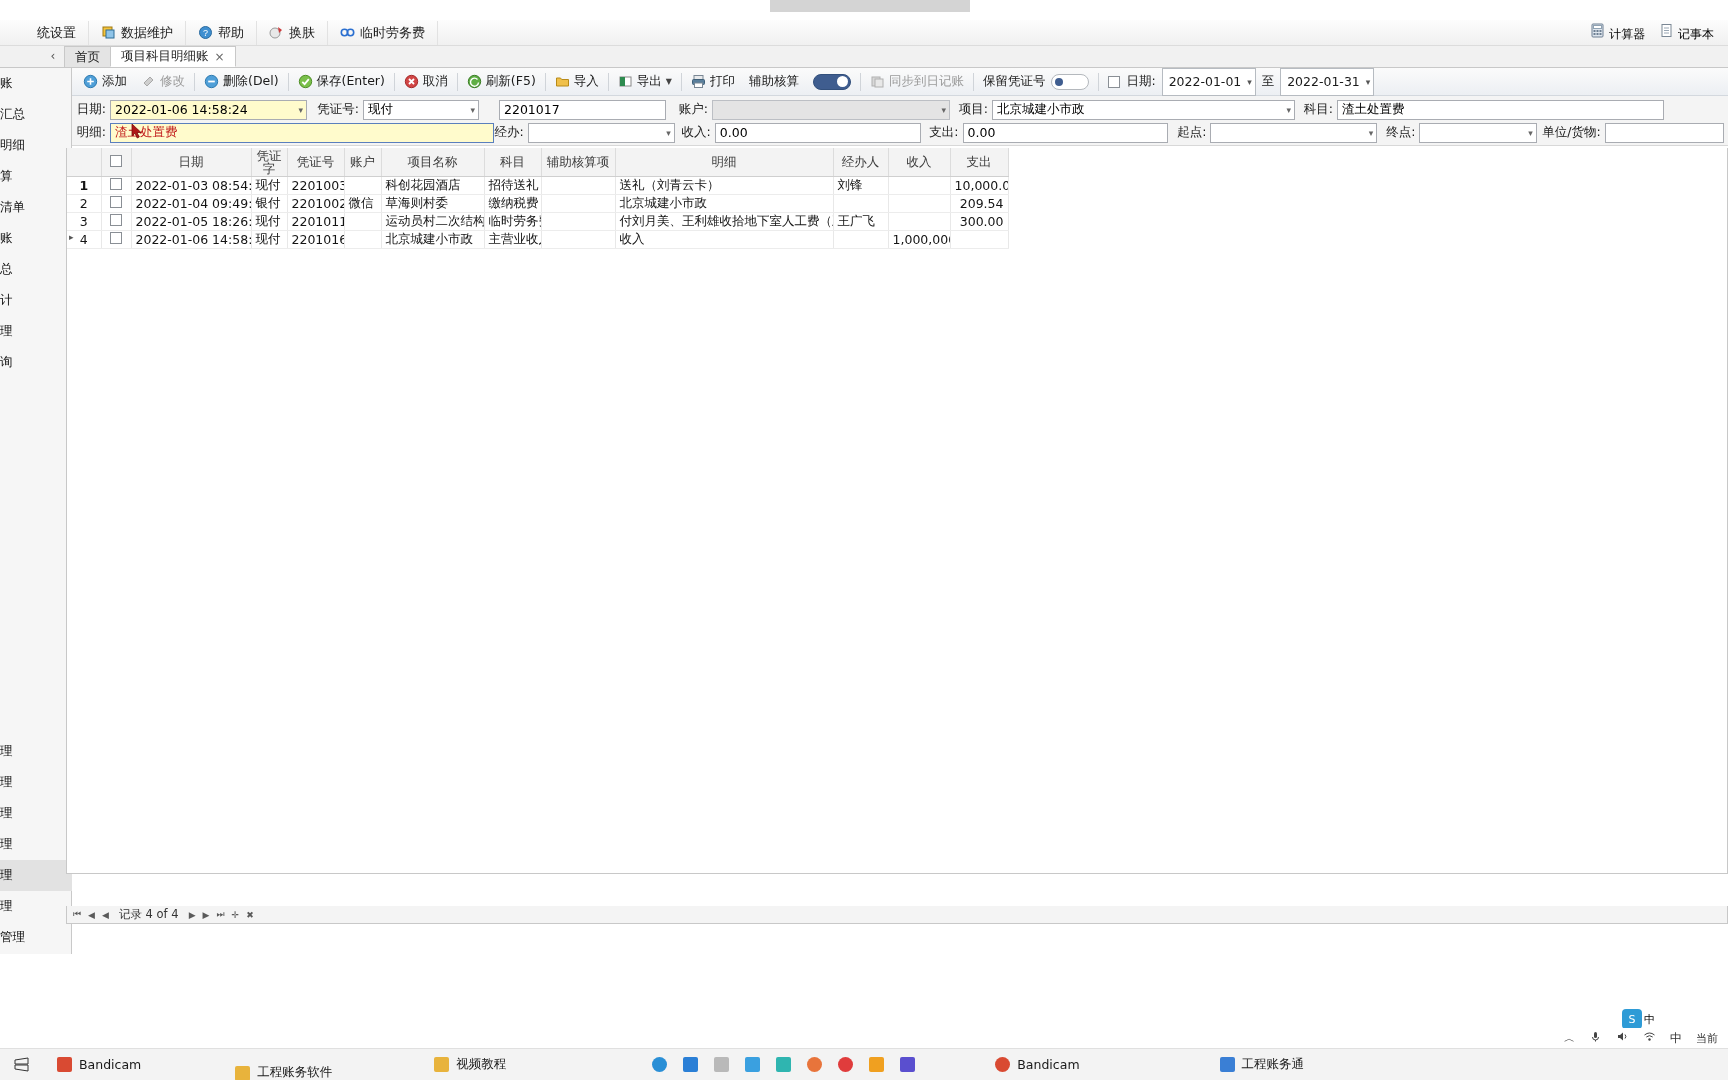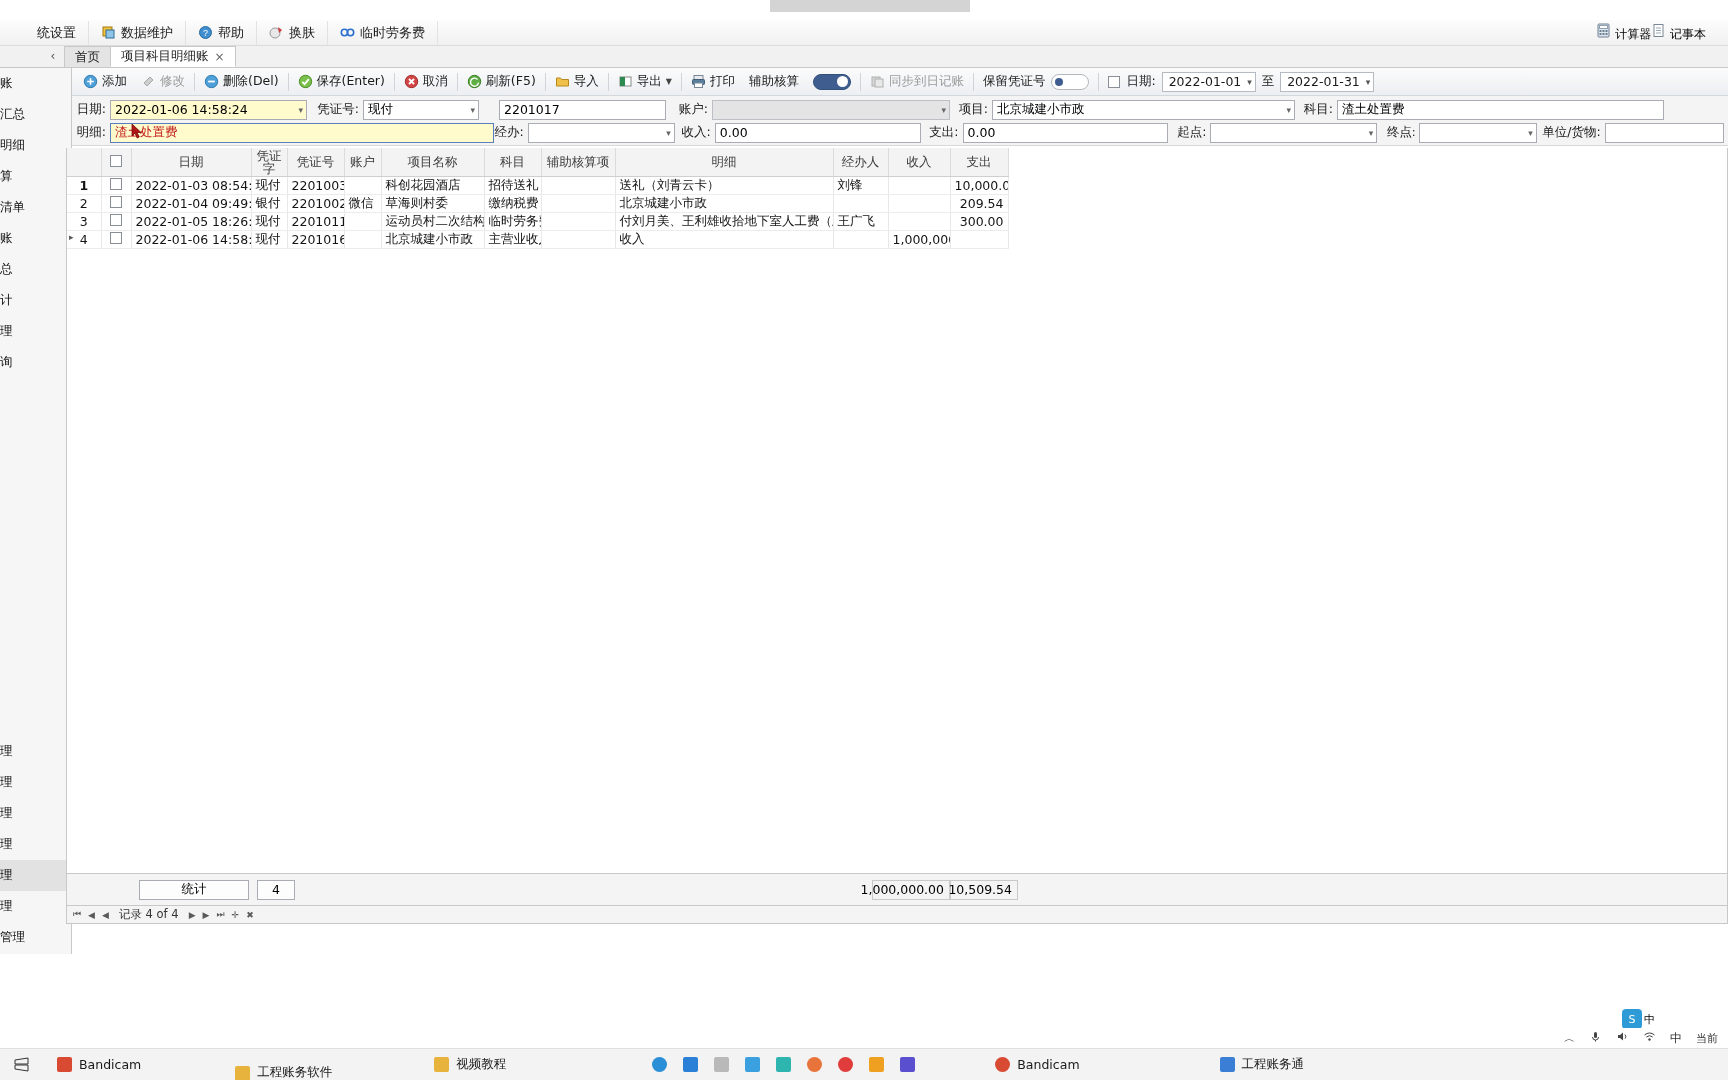--- a/index.html
+++ b/index.html
@@ -24,21 +24,21 @@
   }
   .topmenu .mi {
     display:flex; align-items:center; gap:5px;
     padding:2px 12px; height:24px; font-size:13px; color:#1a1a1a;
     border-right:1px solid #e2e2e2; cursor:default; white-space:nowrap;
   }
   .topmenu .mi:first-child { padding-left:0; }
   .ico { display:inline-block; width:15px; height:15px; flex:none; position:relative; }
   .ico svg { display:block; }
 
-  .topright { position:absolute; right:16px; top:20px; height:26px; display:flex; align-items:center; padding-right:6px; }
+  .topright { position:absolute; right:8px; top:20px; height:26px; display:flex; align-items:center; gap:14px; padding-right:6px; }
   .topright .mi { border:none; }
 
   
   .tabstrip {
     position:absolute; left:0; top:46px; width:1728px; height:22px;
     background:#f1f1f1; display:flex; align-items:flex-end;
     border-bottom:1px solid #c8c8c8;
   }
   .tab-arrow { width:22px; height:22px; display:flex; align-items:center; justify-content:center; color:#555; font-size:12px; }
   .tab {
@@ -78,21 +78,21 @@
     width:38px; height:16px; border-radius:8px; background:#3f5d8f; position:relative; flex:none;
     border:1px solid #33507c;
   }
   .toggle .knob { position:absolute; right:2px; top:1.5px; width:11px; height:11px; border-radius:50%; background:#fff; }
   .toggle.off { background:#ffffff; border:1px solid #b4b8bd; }
   .toggle.off .knob { left:3px; right:auto; background:#3f5d8f; width:8px; height:8px; top:3px; }
 
   .chk { width:12px; height:12px; border:1px solid #8a8f95; background:#fff; flex:none; }
 
   .dd {
-    height:20px; border:1px solid #b6bbc1; background:#fff; display:flex; align-items:center;
+    height:28px; border:1px solid #b6bbc1; background:#fff; display:flex; align-items:center;
     padding:0 4px 0 6px; font-size:12.5px; gap:6px; min-width:88px; justify-content:space-between;text-align:center;
   }
   .dd .caret { color:#555; font-size:9px; }
 
   
   .formpanel {
     position:absolute; left:72px; top:96px; width:1656px; height:50px;
     background:#f4f4f4; border-bottom:1px solid #d8d8d8;
     padding:3px 4px;
   }
@@ -518,21 +518,21 @@
       </span>
       <span class="fl" style="width:42px;">支出:</span>
       <span class="fi" style="width:207px;">
         <span>0.00</span>
       </span>
       <span class="fl" style="width:42px;">起点:</span>
       <span class="fi combo" style="width:168px;">
         <span></span>
         <span class="caret">▾</span>
       </span>
-      <span class="fl" style="width:42px;font-family:Liberation Serif, serif;">终点:</span>
+      <span class="fl" style="width:42px;">终点:</span>
       <span class="fi combo" style="width:118px;">
         <span></span>
         <span class="caret">▾</span>
       </span>
       <span class="fl" style="width:68px;">单位/货物:</span>
       <span class="fi" style="width:120px;">
         <span></span>
       </span>
     </div>
   </div>
@@ -629,34 +629,20 @@
             <td></td>
             <td>收入</td>
             <td></td>
             <td class="c-right">1,000,000.00</td>
             <td class="c-right"></td>
           </tr>
         </tbody>
     </table>
   </div>
 
-  <div class="footerbar">
-    <div class="statbtn">
-      <span>统计</span>
-    </div>
-    <div class="statcount">
-      <span>4</span>
-    </div>
-    <div class="sumcell" style="position:absolute; left:805px; width:78px;">
-      <span>1,000,000.00</span>
-    </div>
-    <div class="sumcell" style="position:absolute; left:883px; width:68px;">
-      <span>10,509.54</span>
-    </div>
-  </div>
 
   <div class="pager">
     <span class="pgbtn">⏮</span>
     <span class="pgbtn">◀</span>
     <span class="pgbtn">◀</span>
     <span style="padding:0 4px;">记录 4 of 4</span>
     <span class="pgbtn">▶</span>
     <span class="pgbtn">▶</span>
     <span class="pgbtn">⏭</span>
     <span class="pgbtn">✛</span>

